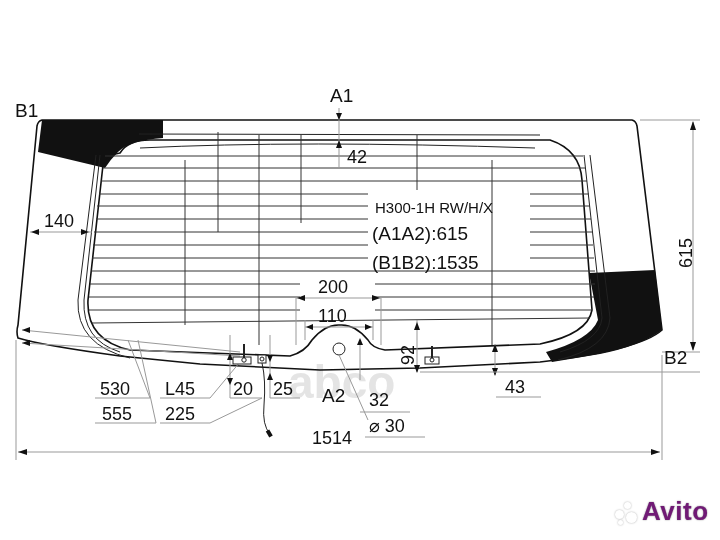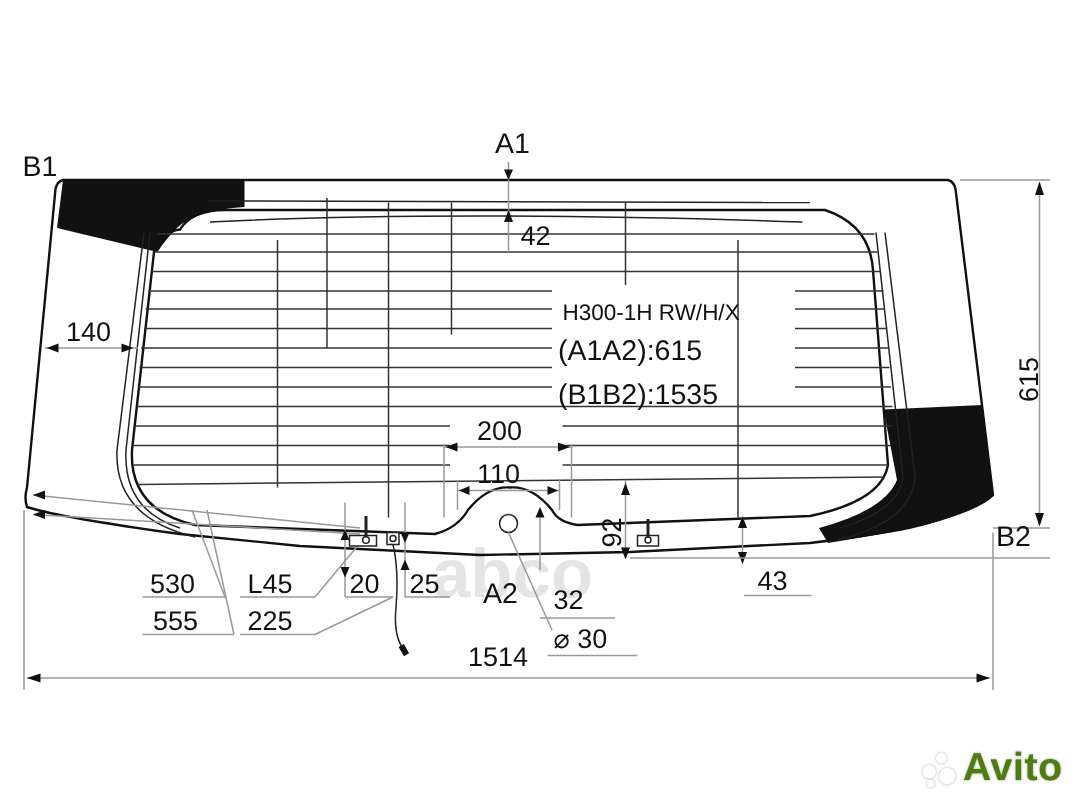--- a/index.html
+++ b/index.html
@@ -9,21 +9,21 @@
   .lbl { fill:#111; font-family:"Liberation Sans", "DejaVu Sans", sans-serif; }
   .big { font-size:19px; }
   .mid { font-size:18px; }
   .code { font-size:15px; }
   .spec { font-size:19px; }
   .dim { stroke:#999; stroke-width:1; fill:none; }
   .thin { stroke:#222; stroke-width:1; fill:none; }
   .outline { stroke:#111; stroke-width:1.6; fill:none; }
   .grid { stroke:#333; stroke-width:1; }
   .watermark { fill:#cfcfcf; opacity:0.55; font-size:46px; font-weight:bold; }
-  .avito { position:absolute; left:614px; top:496px; color:#4d7c0f;
+  .avito { position:absolute; left:614px; top:496px; color:#701a75;
            font-size:26px; font-weight:bold; letter-spacing:0.5px;
            text-shadow:0 0 2px #bbb, 0 0 1px #999; }
   .avito-dots { position:absolute; left:615px; top:502px; width:24px; height:24px; }
   .avito-dots span { position:absolute; border-radius:50%; background:#fff;
            box-shadow:0 0 2px #aaa; }
 </style>
 </head>
 <body>
 
 <svg id="drawing" viewBox="0 0 720 540" xmlns="http://www.w3.org/2000/svg">

